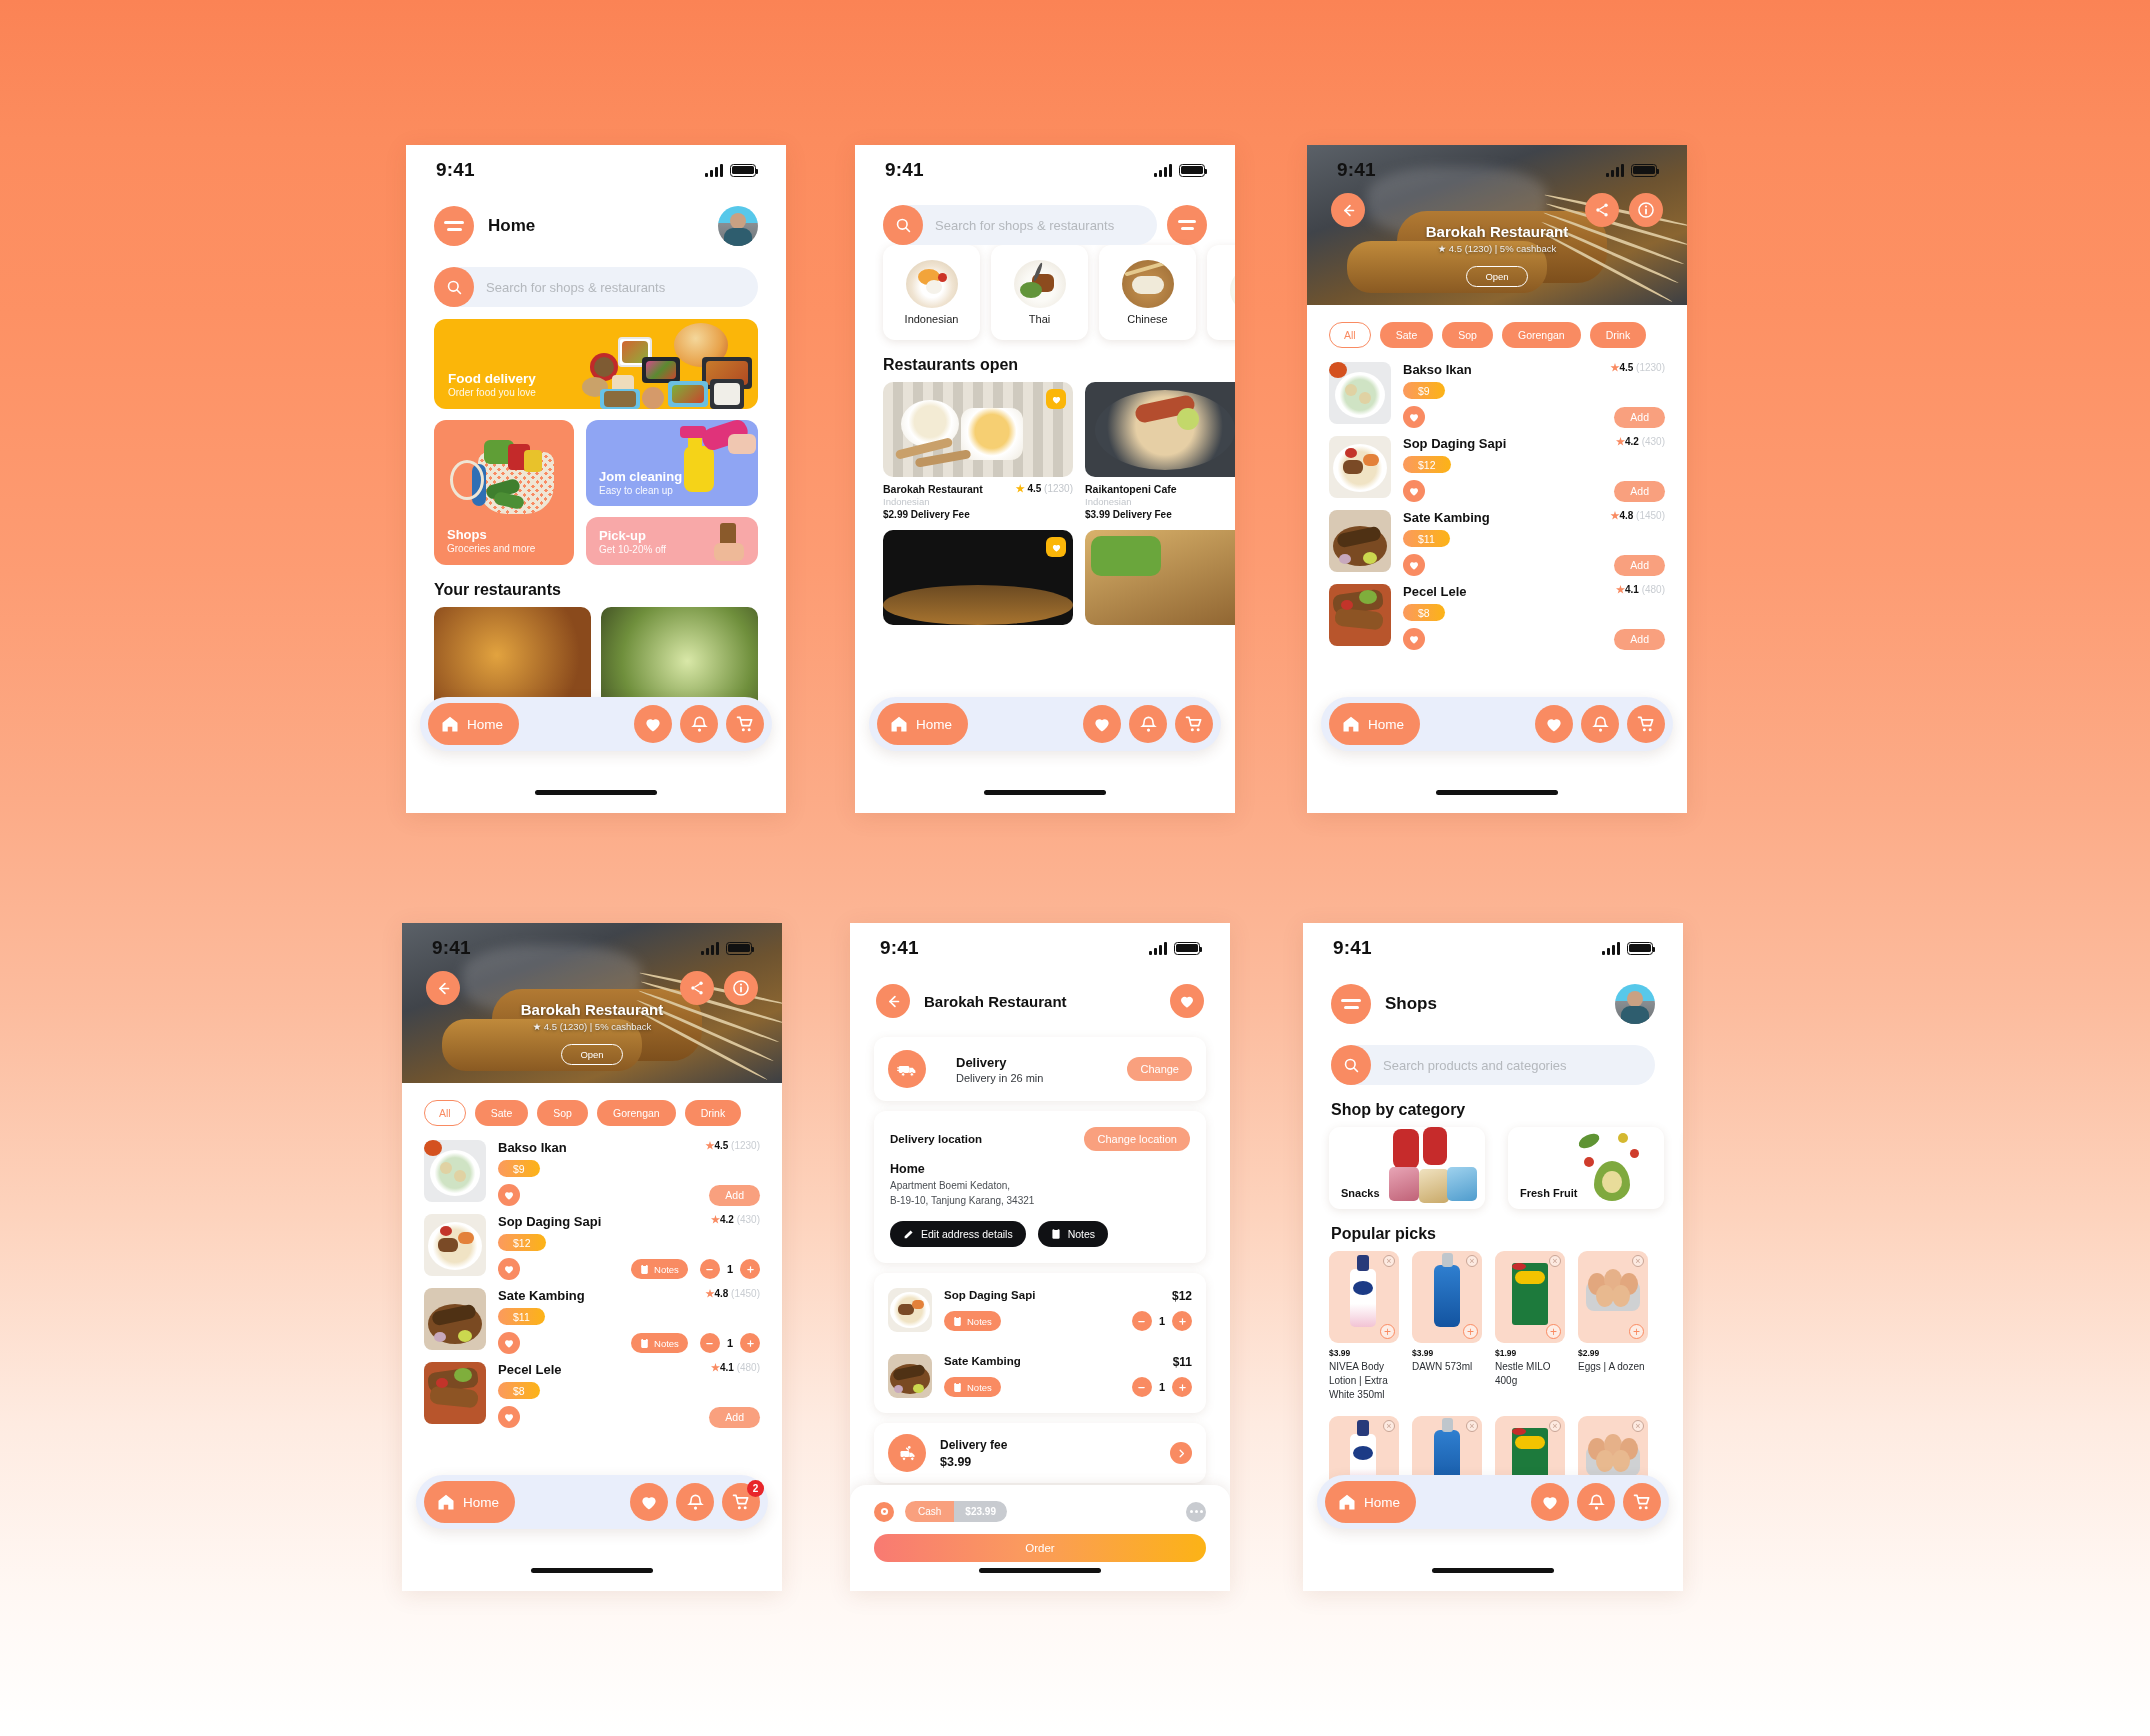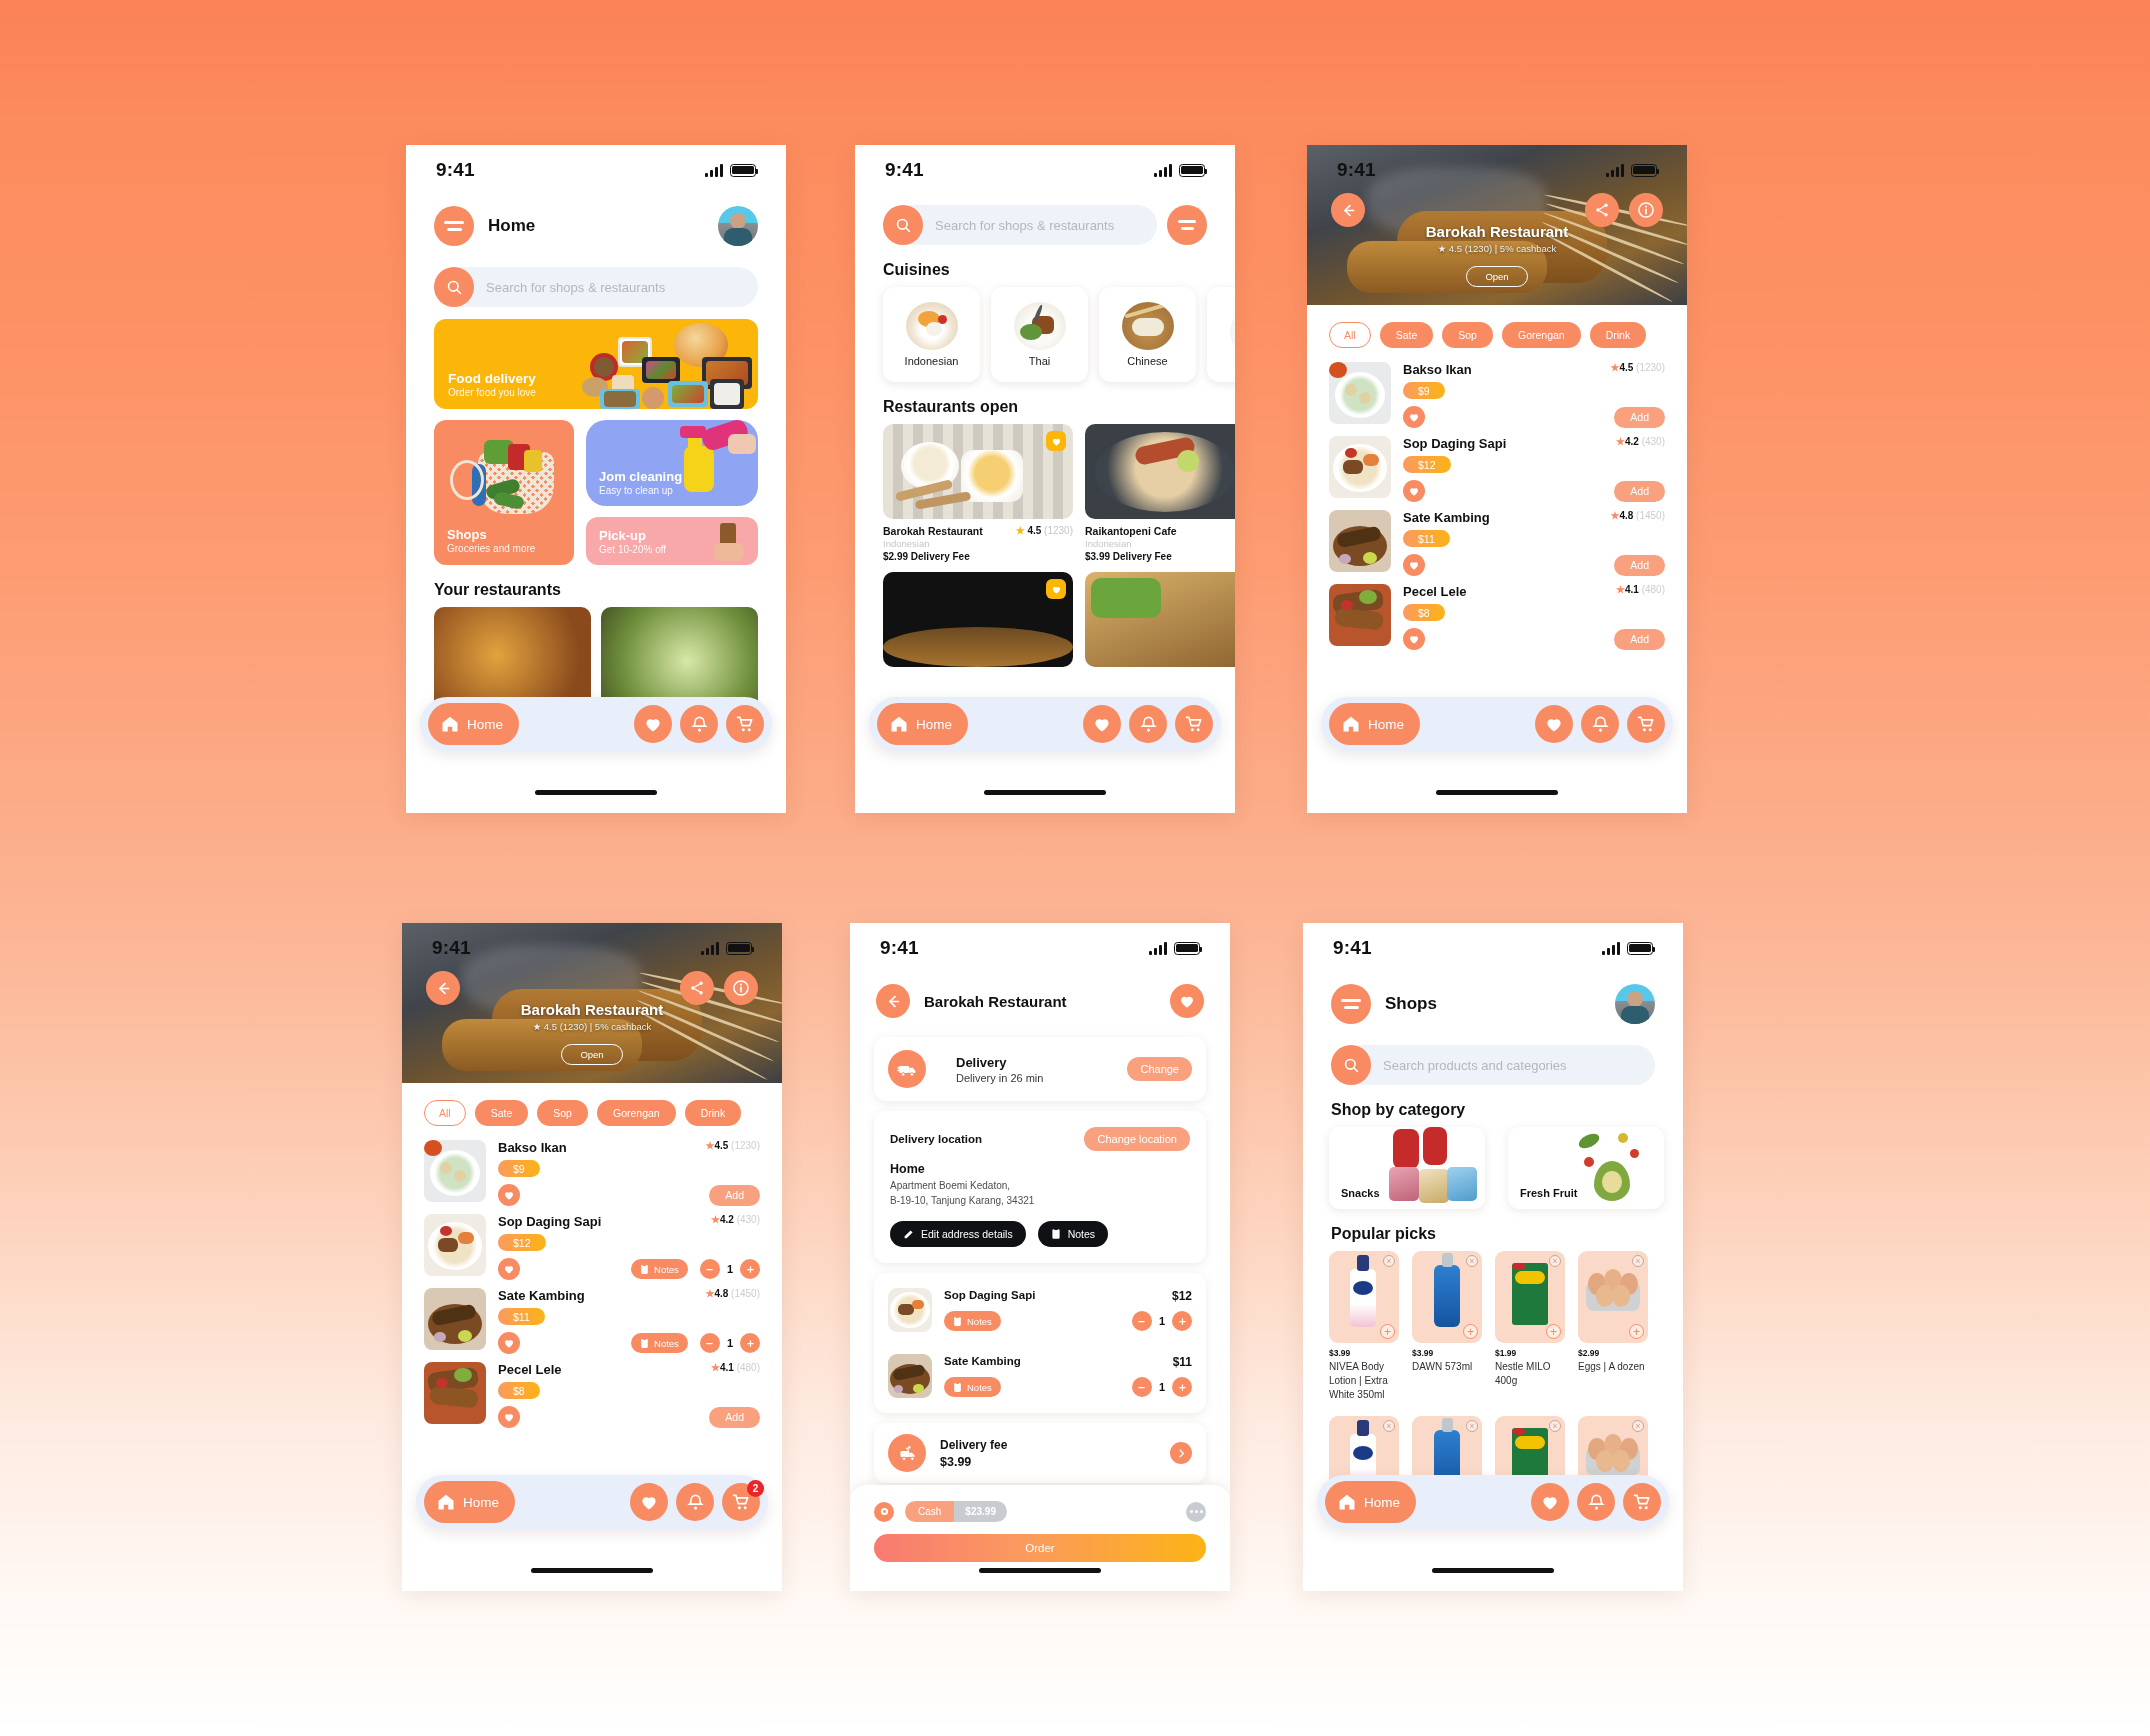--- a/index.html
+++ b/index.html
@@ -85,21 +85,21 @@
   .promo-main{margin:12px 28px 0 28px;height:90px;border-radius:12px;background:#fbb609;position:relative;overflow:hidden;
     display:flex;flex-direction:column;justify-content:flex-end;padding:0 0 11px 14px;}
   .promo-main .t{font-size:13.5px;font-weight:bold;color:#fff;}
   .promo-main .s{font-size:10px;color:#fff;opacity:.92;margin-top:1px;}
   .promo-food{position:absolute;right:-4px;top:4px;width:180px;height:86px;}
   .pf{position:absolute;border-radius:4px;}
   .promo-row{display:flex;gap:12px;margin:11px 28px 0 28px;height:145px;}
   .promo-left{flex:0 0 140px;border-radius:12px;background:#f98b62;position:relative;overflow:hidden;
     display:flex;flex-direction:column;justify-content:flex-end;padding:0 0 11px 13px;}
   .promo-right{flex:1;display:flex;flex-direction:column;gap:11px;}
-  .promo-clean{flex:1;border-radius:20px;background:#8fa5f3;position:relative;overflow:hidden;
+  .promo-clean{flex:1;border-radius:12px;background:#8fa5f3;position:relative;overflow:hidden;
     display:flex;flex-direction:column;justify-content:flex-end;padding:0 0 10px 13px;}
   .promo-pick{height:48px;border-radius:12px;background:#f8a8a8;position:relative;overflow:hidden;
     display:flex;flex-direction:column;justify-content:center;padding-left:13px;}
   .promo-left .t,.promo-clean .t,.promo-pick .t{font-size:13px;font-weight:bold;color:#fff;}
   .promo-left .s,.promo-clean .s,.promo-pick .s{font-size:10px;color:#fff;opacity:.93;margin-top:1px;}
   .veg-bag{position:absolute;left:16px;top:18px;width:110px;height:88px;}
   .spray{position:absolute;right:4px;top:4px;width:88px;height:74px;}
   .glass{position:absolute;right:6px;top:4px;width:42px;height:42px;}
 
   .rest-thumbs{display:flex;gap:10px;padding:0 28px;}
@@ -401,21 +401,20 @@
           </svg>
       </div>
       <div class="search-ph">Search for shops &amp; restaurants</div>
     </div>
     <div class="filter-btn">
         <i></i>
         <i></i>
       </div>
   </div>
 
-  <div class="sect-title">Cuisines</div>
   <div class="cuisines">
     <div class="cuisine">
       <div class="img" style="background:radial-gradient(circle at 50% 55%,#fff 30%,#f0e4d2 55%,#d8c7ab);">
           <div class="blob" style="left:12px;top:9px;width:22px;height:16px;border-radius:50%;background:#f2a43a;"></div>
           <div class="blob" style="left:20px;top:20px;width:16px;height:14px;border-radius:50%;background:#f5f2ea;"></div>
           <div class="blob" style="left:32px;top:13px;width:9px;height:9px;border-radius:50%;background:#cc3326;"></div>
         </div>
       <div class="lbl">Indonesian</div>
     </div>
     <div class="cuisine">

